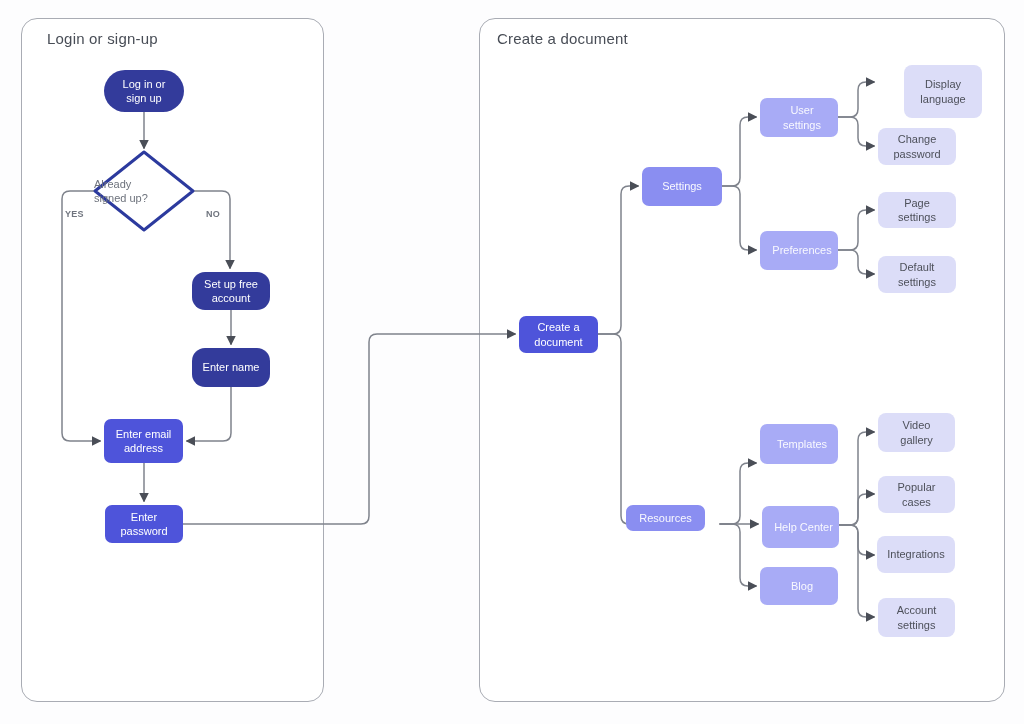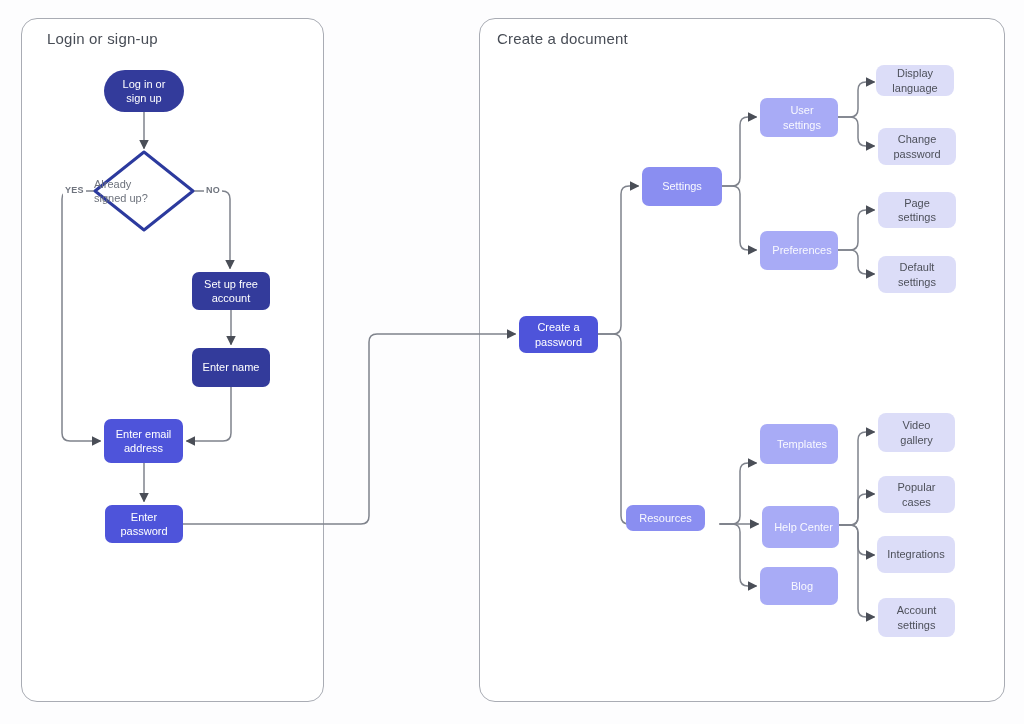--- a/index.html
+++ b/index.html
@@ -19,35 +19,35 @@
   }
   svg.wires{position:absolute;left:0;top:0;z-index:1;}
   svg.wires path.wire{fill:none;stroke:var(--line);stroke-width:1.5;stroke-linecap:round;}
   .node{
     position:absolute;z-index:2;
     display:flex;align-items:center;justify-content:center;
     text-align:center;font-size:11px;line-height:1.3;
     color:#fff;border-radius:7px;white-space:pre-line;
     padding:0 2px;box-sizing:border-box;
   }
-  .dark{background:var(--dark);}
+  .dark{background:var(--dark);border-radius:13px;}
   .mid{background:var(--mid);}
   .branch{background:var(--branch);color:rgba(255,255,255,.95);}
   .sub{background:var(--sub);color:rgba(255,255,255,.92);padding-left:8px;}
   .leaf{background:var(--leaf);color:var(--leafText);border-radius:8px;}
   .pill{border-radius:22px;}
   .diamond-label{
     position:absolute;z-index:2;width:100px;
     font-size:11px;line-height:1.3;color:var(--diamondText);
     text-align:left;white-space:pre-line;
   }
   .edge-label{
     position:absolute;z-index:3;
     font-size:9px;font-weight:700;letter-spacing:.3px;
-    color:var(--edgeLabelText);background:#fff;padding:0 2px;line-height:11px;
+    color:var(--edgeLabelText);background:#fff;padding:0 2px;line-height:11px;margin-top:24px;
   }
 </style>
 </head>
 <body>
 
 <div class="panel" style="left:21px;top:18px;width:301px;height:682px"></div>
 <div class="panel" style="left:479px;top:18px;width:524px;height:682px"></div>
 
 <div class="panel-title" style="left:47px;top:30px">Login or sign-up</div>
 <div class="panel-title" style="left:497px;top:30px">Create a document</div>
@@ -96,31 +96,31 @@
 sign up</div>
 <div class="node dark" style="left:192px;top:272px;width:78px;height:38px">Set up free
 account</div>
 <div class="node dark" style="left:192px;top:348px;width:78px;height:39px">Enter name</div>
 <div class="node mid" style="left:104px;top:419px;width:79px;height:44px">Enter email
 address</div>
 <div class="node mid" style="left:105px;top:505px;width:78px;height:38px">Enter
 password</div>
 
 <div class="node mid" style="left:519px;top:316px;width:79px;height:37px">Create a
-password</div>
+document</div>
 <div class="node branch" style="left:642px;top:167px;width:80px;height:39px">Settings</div>
 <div class="node branch" style="left:626px;top:505px;width:79px;height:26px">Resources</div>
 <div class="node sub" style="left:760px;top:98px;width:78px;height:39px">User
 settings</div>
 <div class="node sub" style="left:760px;top:231px;width:78px;height:39px">Preferences</div>
 <div class="node sub" style="left:760px;top:424px;width:78px;height:40px">Templates</div>
 <div class="node sub" style="left:762px;top:506px;width:77px;height:42px">Help Center</div>
 <div class="node sub" style="left:760px;top:567px;width:78px;height:38px">Blog</div>
 
-<div class="node leaf" style="left:876px;top:65px;width:78px;height:31px">Display
+<div class="node leaf" style="left:904px;top:65px;width:78px;height:53px">Display
 language</div>
 <div class="node leaf" style="left:878px;top:128px;width:78px;height:37px">Change
 password</div>
 <div class="node leaf" style="left:878px;top:192px;width:78px;height:36px">Page
 settings</div>
 <div class="node leaf" style="left:878px;top:256px;width:78px;height:37px">Default
 settings</div>
 <div class="node leaf" style="left:878px;top:413px;width:77px;height:39px">Video
 gallery</div>
 <div class="node leaf" style="left:878px;top:476px;width:77px;height:37px">Popular

